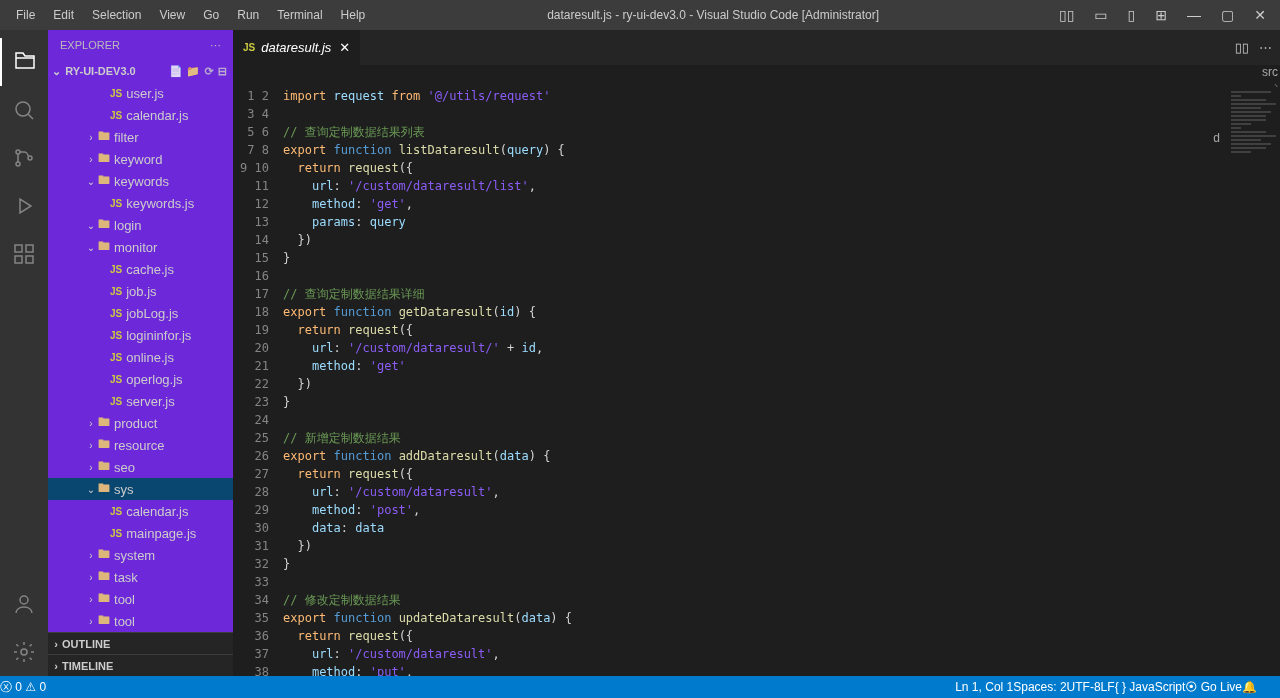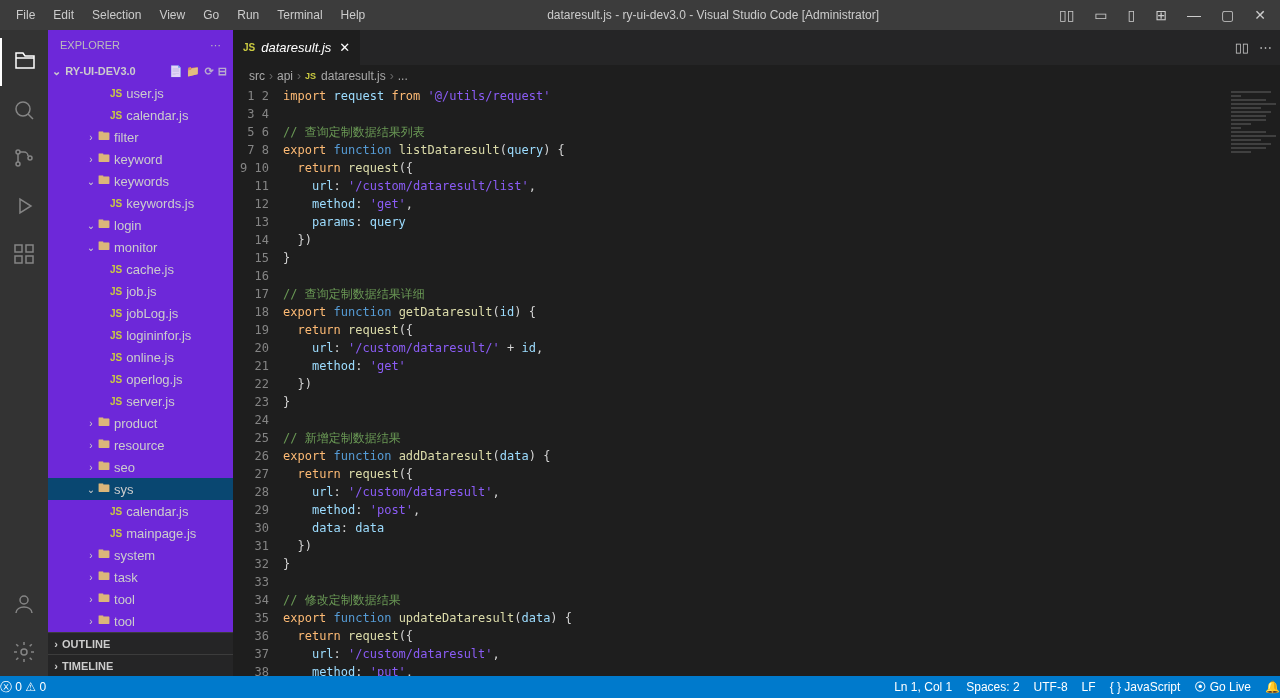--- a/index.html
+++ b/index.html
@@ -29,39 +29,39 @@
 .tree-item .icon-folder { color: #dcb67a; margin-right: 4px; font-size: 12px; }
 .tree-item .icon-js { color: #cbcb41; margin-right: 4px; font-size: 10px; font-weight: bold; }
 .tree-item .label { color: #cccccc; }
 .outline-header { height: 22px; display: flex; align-items: center; padding-left: 2px; font-size: 11px; font-weight: bold; color: #cccccc; background: #252526; border-top: 1px solid #3c3c3c; }
 .editor-area { flex: 1; display: flex; flex-direction: column; background: #1e1e1e; }
 .tabs { height: 35px; background: #252526; display: flex; }
 .tab { display: flex; align-items: center; padding: 0 10px; background: #1e1e1e; border-right: 1px solid #252526; font-size: 13px; font-style: italic; color: #ffffff; }
 .tab .icon-js { color: #cbcb41; margin-right: 6px; font-size: 10px; font-weight: bold; font-style: normal; }
 .tab .close { margin-left: 8px; cursor: pointer; font-style: normal; }
 .tabs-actions { margin-left: auto; display: flex; align-items: center; padding-right: 8px; gap: 10px; color: #cccccc; }
-.breadcrumb { height: 22px; display: flex; align-items: center; padding-left: 14px; font-size: 12px; color: #a9a9a9; background: #1e1e1e; }
+.breadcrumb { height: 22px; display: flex; align-items: flex-end; padding-left: 14px; font-size: 12px; color: #a9a9a9; background: #1e1e1e; flex-direction: column; }
 .breadcrumb span { margin: 0 2px; }
 .breadcrumb .sep { color: #666; }
 .breadcrumb .icon-js { color: #cbcb41; font-size: 9px; font-weight: bold; margin-right: 3px; }
 .code-area { flex: 1; display: flex; overflow: hidden; position: relative; }
 .gutter { width: 50px; text-align: right; color: #858585; font-family: Consolas, monospace; font-size: 12px; line-height: 18px; padding-right: 14px; padding-top: 0; }
 .code { flex: 1; font-family: Consolas, monospace; font-size: 12px; line-height: 18px; white-space: pre; color: #d4d4d4; overflow: hidden; }
 .minimap { width: 60px; background: #1e1e1e; position: relative; }
 .minimap-blocks { position: absolute; top: 4px; right: 4px; }
 .minimap-blocks div { height: 2px; margin-bottom: 2px; background: #404040; }
 .kw { color: #fdba74; }
 .kw2 { color: #569cd6; }
 .fn { color: #dcdcaa; }
 .str { color: #8b5cf6; }
 .cmt { color: #6a9955; }
 .var { color: #9cdcfe; }
 .statusbar { height: 22px; background: #007acc; display: flex; align-items: center; color: #ffffff; font-size: 12px; }
 .statusbar .left { display: flex; gap: 10px; }
-.statusbar .right { margin-left: auto; display: flex; gap: 14px; padding-right: 0; }
+.statusbar .right { margin-left: auto; display: flex; padding-right: 23px; }
 .statusbar span { cursor: pointer; }
 .tree::-webkit-scrollbar { width: 10px; }
 .tree::-webkit-scrollbar-thumb { background: #424242; }
 .tree::-webkit-scrollbar-track { background: #252526; }
 </style>
 </head>
 <body>
 
 <div class="titlebar">
   <div class="menus">

